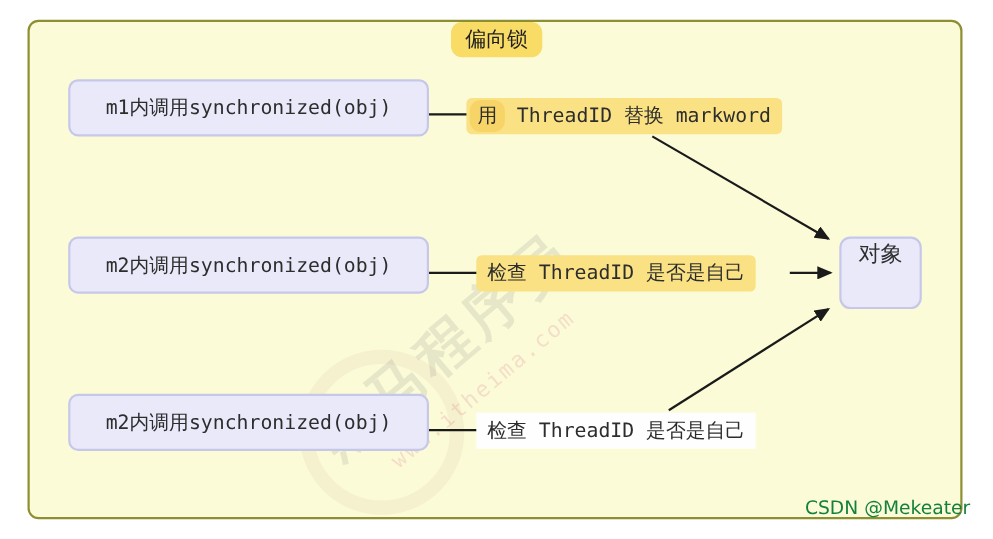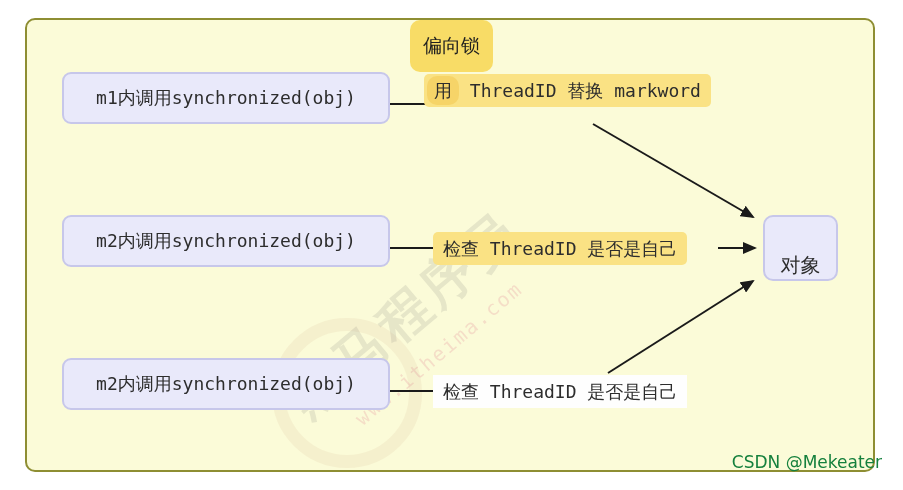--- a/index.html
+++ b/index.html
@@ -15,21 +15,21 @@
     position: absolute; left: 25px; top: 18px;
     width: 850px; height: 454px;
     background: #fbfbd8;
     border: 2px solid #8e8e33;
     border-radius: 10px;
     box-sizing: border-box;
   }
 
   .title-pill {
     position: absolute; left: 410px; top: 20px;
-    padding: 13px 13px;
+    padding: 3px 13px;
     background: #f8dc66;
     border-radius: 10px;
     font-size: 19px;
     color: #1f1f1f;
     white-space: nowrap;
   }
 
   .node {
     position: absolute;
     width: 328px; height: 52px;
@@ -45,35 +45,35 @@
   .node.n2 { left: 62px; top: 215px; }
   .node.n3 { left: 62px; top: 358px; }
 
   .target-node {
     position: absolute; left: 763px; top: 215px;
     width: 75px; height: 66px;
     background: #e9e9fa;
     border: 2px solid #c7c7ea;
     border-radius: 10px;
     box-sizing: border-box;
-    display: flex; align-items: flex-end; justify-content: center;
+    display: flex; align-items: flex-start; justify-content: center;
     font-size: 20px; color: #2d2d2d;
   }
 
   .edge-label {
     position: absolute;
     height: 33px; line-height: 27px;
     padding: 3px 10px;
     box-sizing: border-box;
     font-size: 18px; color: #2d2d2d;
     white-space: nowrap;
   }
   .edge-label.hl { background: #fae284; border-radius: 5px; }
   .edge-label.plain { background: #fefefe; }
-  .edge-label.e1 { left: 424px; top: 74px; text-align: right; }
+  .edge-label.e1 { left: 424px; top: 89px; text-align: right; }
   .edge-label.e2 { left: 433px; top: 232px; }
   .edge-label.e3 { left: 433px; top: 375px; }
   .head-pill {
     background: #f6d468;
     border-radius: 10px;
     padding: 4px 7px;
     margin-left: -7px;
   }
 
   svg.arrows {

